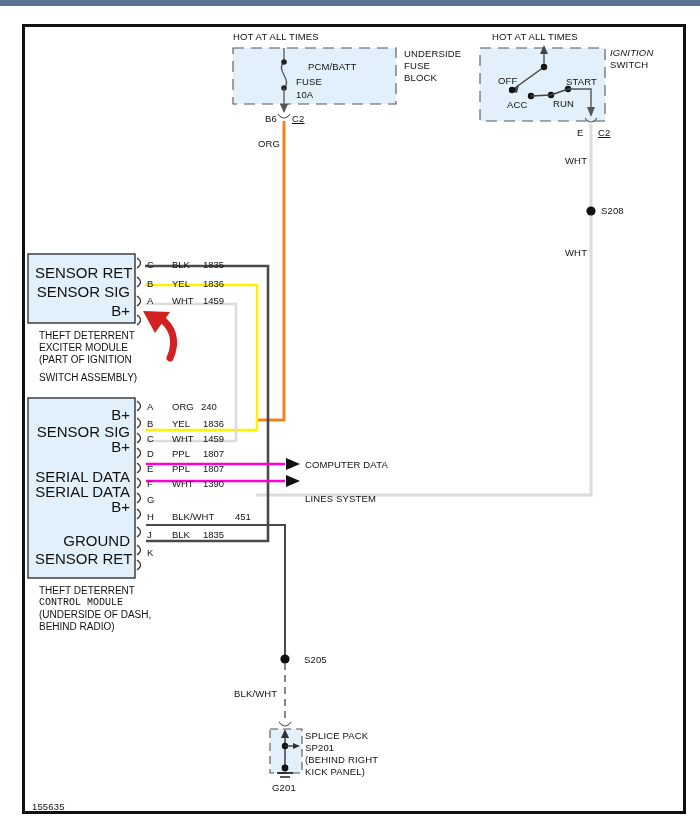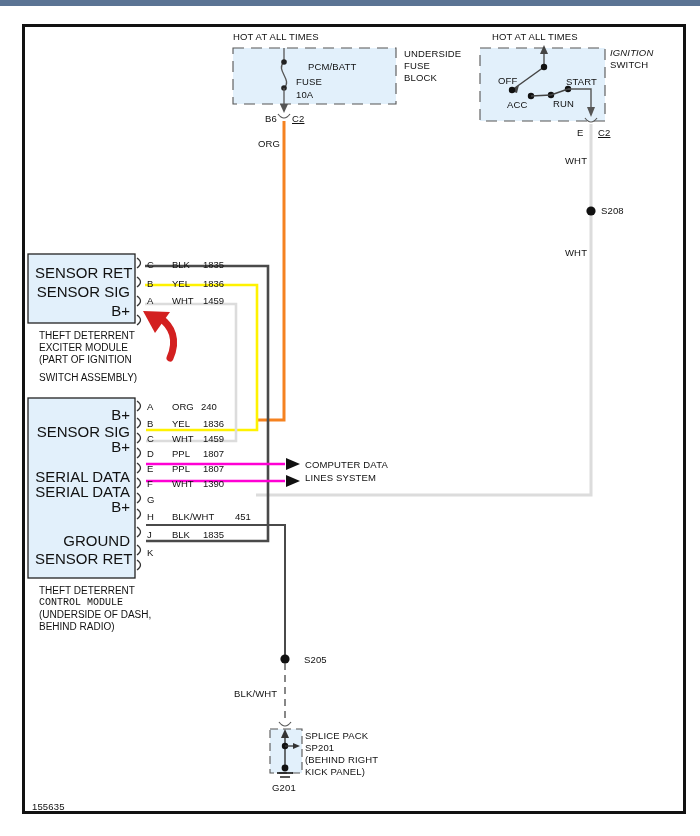--- a/index.html
+++ b/index.html
@@ -200,21 +200,21 @@
   <div class="term" style="left:201px;top:401px;">240</div>
   <div class="term" style="left:203px;top:418px;">1836</div>
   <div class="term" style="left:203px;top:433px;">1459</div>
   <div class="term" style="left:203px;top:448px;">1807</div>
   <div class="term" style="left:203px;top:463px;">1807</div>
   <div class="term" style="left:203px;top:478px;">1390</div>
   <div class="term" style="left:235px;top:511px;">451</div>
   <div class="term" style="left:203px;top:529px;">1835</div>
 
   <div class="lbl" style="left:305px;top:459px;">COMPUTER DATA</div>
-  <div class="lbl" style="left:305px;top:472px;">LINES SYSTEM</div>
+  <div class="lbl" style="left:305px;top:493px;">LINES SYSTEM</div>
 
   <div class="modlabel" style="left:28px;top:585px;">THEFT DETERRENT</div>
   <div class="modlabel" style="left:28px;top:597px;font-family:Liberation Mono, monospace;">CONTROL MODULE</div>
   <div class="modlabel" style="left:28px;top:609px;">(UNDERSIDE OF DASH,</div>
   <div class="modlabel" style="left:28px;top:621px;">BEHIND RADIO)</div>
 
   <div class="lbl" style="left:304px;top:654px;">S205</div>
   <div class="lbl" style="left:234px;top:688px;">BLK/WHT</div>
   <div class="lbl" style="left:305px;top:730px;">SPLICE PACK</div>
   <div class="lbl" style="left:305px;top:742px;">SP201</div>

